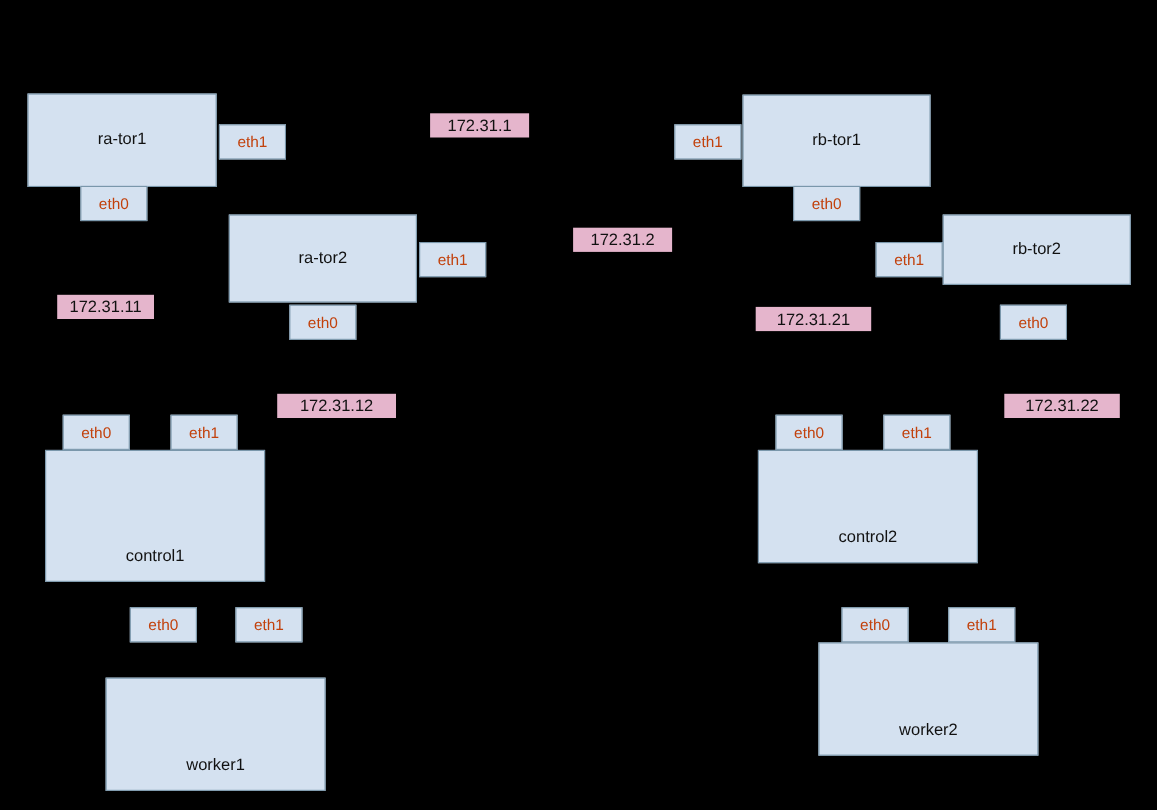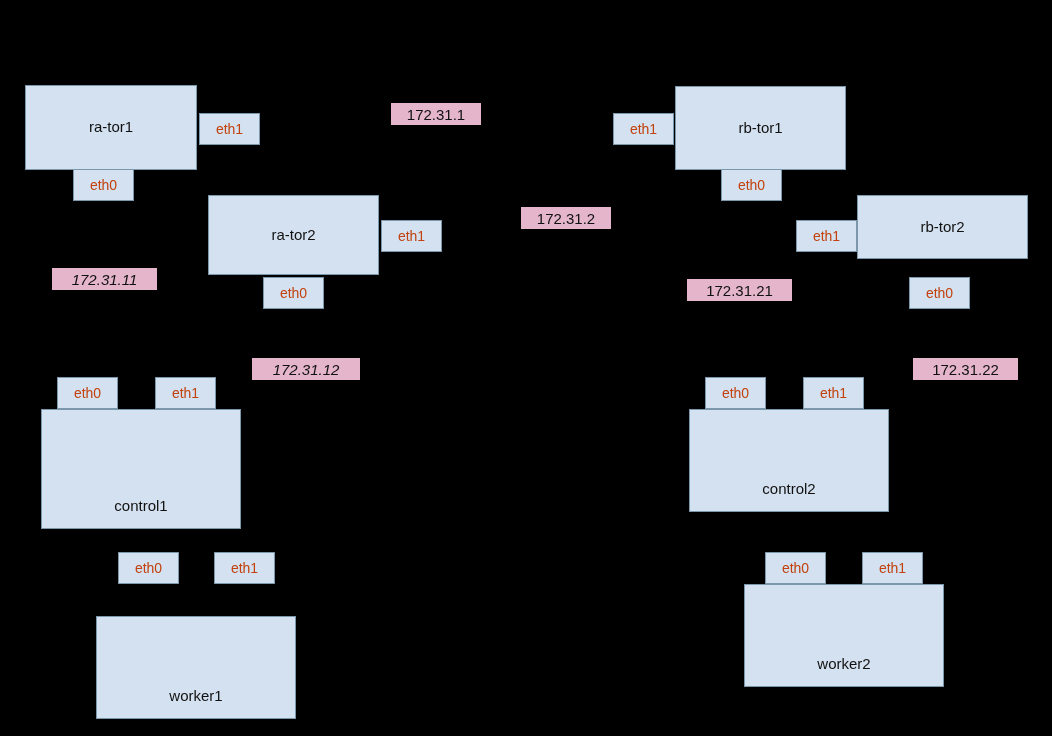--- a/index.html
+++ b/index.html
@@ -98,27 +98,27 @@
         <span class="node-label">worker2</span>
       </div>
     </div>
   <div id="networks-layer">
       <div class="netlabel" style="left: 391px; top: 103px; width: 90px; height: 22px;">
         <span>172.31.1</span>
       </div>
       <div class="netlabel" style="left: 521px; top: 207px; width: 90px; height: 22px;">
         <span>172.31.2</span>
       </div>
-      <div class="netlabel" style="left: 52px; top: 268px; width: 105px; height: 22px; font-style: italic;">
+      <div class="netlabel" style="left: 52px; top: 268px; width: 88px; height: 22px;">
         <span>172.31.11</span>
       </div>
       <div class="netlabel" style="left: 687px; top: 279px; width: 105px; height: 22px;">
         <span>172.31.21</span>
       </div>
-      <div class="netlabel" style="left: 252px; top: 358px; width: 108px; height: 22px; font-style: italic;">
+      <div class="netlabel" style="left: 252px; top: 358px; width: 108px; height: 22px;">
         <span>172.31.12</span>
       </div>
       <div class="netlabel" style="left: 913px; top: 358px; width: 105px; height: 22px;">
         <span>172.31.22</span>
       </div>
     </div>
   <div id="interfaces-layer">
       <div class="iface" style="left: 199px; top: 113px; width: 61px; height: 32px;">
         <span>eth1</span>
       </div>

